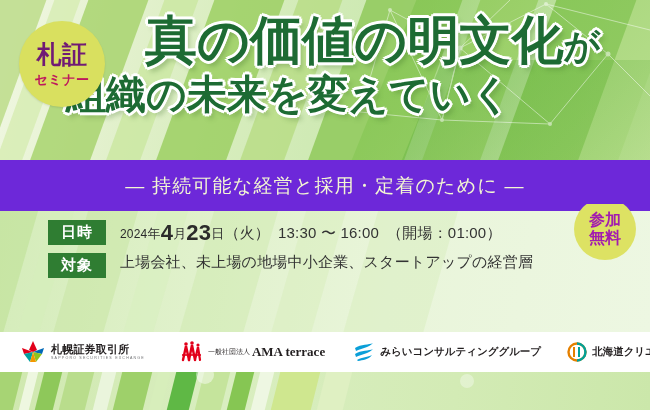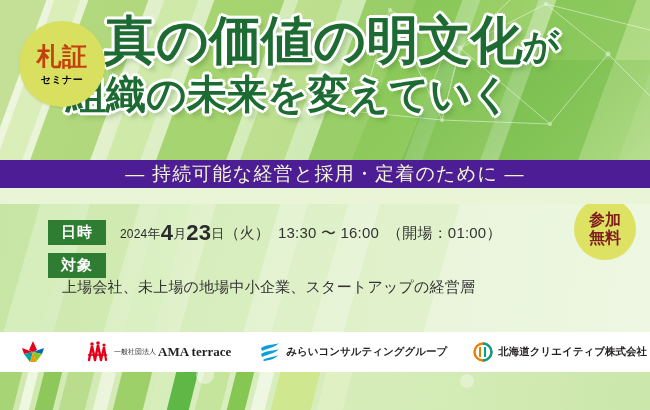--- a/index.html
+++ b/index.html
@@ -40,40 +40,40 @@
     transform:skewX(-22deg);
   }
   .netsvg{position:absolute;right:0;top:0;width:300px;height:150px;opacity:.55;}
 
   
   .seal{
     position:absolute;left:19px;top:21px;width:86px;height:86px;border-radius:50%;
     background:#d9e05f;display:flex;flex-direction:column;align-items:center;
     justify-content:center;z-index:6;box-shadow:0 1px 2px rgba(0,0,0,.10);
   }
-  .seal-main{font-size:25px;font-weight:bold;color:#c2410c;line-height:1;letter-spacing:.5px;}
-  .seal-sub{font-size:10px;font-weight:bold;color:#000000;line-height:1;margin-top:6px;letter-spacing:.5px;}
+  .seal-main{font-size:25px;font-weight:bold;color:#701a75;line-height:1;letter-spacing:.5px;}
+  .seal-sub{font-size:13px;font-weight:bold;color:#be185d;line-height:1;margin-top:6px;letter-spacing:.5px;}
 
   
   .headline{position:absolute;left:104px;top:14px;right:6px;z-index:5;}
   .hl-line{
     font-weight:bold;color:#1d6b33;line-height:1;white-space:nowrap;
     text-shadow:
       -2px -2px 0 #fff, 2px -2px 0 #fff, -2px 2px 0 #fff, 2px 2px 0 #fff,
       -3px 0 0 #fff, 3px 0 0 #fff, 0 -3px 0 #fff, 0 3px 0 #fff,
       4px 5px 5px rgba(60,110,40,.35);
   }
-  .hl1{font-size:52px;}
+  .hl1{font-size:52px;margin-left:41px;}
   .hl2{font-size:40px;margin-top:8px;margin-left:-38px;}
   .hl-sm{font-size:36px;}
 
   
   .subband{
-    position:absolute;left:0;top:160px;width:650px;height:28px;
-    background:#4c1d95;display:flex;align-items:center;justify-content:center;z-index:4;
+    position:absolute;left:0;top:160px;width:650px;height:51px;
+    background:#6d28d9;display:flex;align-items:center;justify-content:center;z-index:4;
   }
   .subband-text{
     font-size:19px;color:#f3f7d3;letter-spacing:1.2px;white-space:nowrap;
   }
 
   
   .info{
     position:absolute;left:0;top:204px;width:650px;height:128px;overflow:hidden;
     background:linear-gradient(100deg,#d4ecb9 0%,#e0f1cb 30%,#e9f5da 60%,#edf7e2 100%);
   }
@@ -81,39 +81,39 @@
   .i1{left:-20px;width:40px;background:#c2e29b;opacity:.7;}
   .i2{left:34px;width:22px;background:#d6eebb;opacity:.8;}
   .i3{left:70px;width:50px;background:#c8e6a4;opacity:.55;}
   .i4{left:140px;width:30px;background:#d9efc0;opacity:.7;}
   .i5{left:196px;width:64px;background:#cde9ab;opacity:.45;}
   .i6{left:288px;width:40px;background:#d8eebc;opacity:.5;}
   .i7{left:360px;width:80px;background:#d2ecb2;opacity:.35;}
 
   .rows{position:absolute;left:48px;top:16px;z-index:3;}
   .row{display:flex;align-items:flex-start;margin-bottom:7px;}
-  .row:last-child{margin-bottom:0;flex-direction:column;}
+  .row:last-child{margin-bottom:0;}
   .tag{
     width:58px;height:25px;background:#2f7d32;color:#fff;font-size:15px;font-weight:bold;
     display:flex;align-items:center;justify-content:center;letter-spacing:1px;flex:none;
   }
   .val{margin-left:14px;color:#333333;font-size:15px;white-space:nowrap;letter-spacing:.2px;}
   .val .num{font-size:22px;font-weight:bold;color:#2b2b2b;vertical-align:-2px;}
   .val .yr{font-size:12px;font-weight:normal;color:#2b2b2b;}
   .val .unit{font-size:13px;}
   .val .gap{display:inline-block;width:8px;}
   .val .addr{margin-left:18px;font-size:14px;}
 
   
   .free{
     position:absolute;right:14px;top:-6px;width:62px;height:62px;border-radius:50%;
     background:#dde263;display:flex;flex-direction:column;align-items:center;
     justify-content:center;z-index:7;
   }
-  .free span{font-size:16px;font-weight:bold;color:#7f1d1d;line-height:1.15;}
+  .free span{font-size:16px;font-weight:bold;color:#a21caf;line-height:1.15;}
 
   
   .logobar{
     position:absolute;left:0;top:332px;width:650px;height:40px;background:#ffffff;
     display:flex;align-items:center;z-index:5;
   }
   .logo{display:flex;align-items:center;}
   .l1{margin-left:20px;}
   .l2{margin-left:34px;font-family:Liberation Serif, serif;}
   .l3{margin-left:28px;font-family:Liberation Mono, monospace;}
@@ -238,20 +238,24 @@
     <div class="logo l1">
       <svg class="logo-mark" width="26" height="24" viewBox="0 0 26 24">
         <polygon points="13,1 17,10 13,12" fill="#e2001a"></polygon>
         <polygon points="13,1 9,10 13,12" fill="#e2001a"></polygon>
         <polygon points="13,12 2,8 4,14" fill="#e2001a"></polygon>
         <polygon points="13,12 24,8 22,14" fill="#0068b7"></polygon>
         <polygon points="13,12 4,14 10,22" fill="#00a0a0"></polygon>
         <polygon points="13,12 22,14 16,22" fill="#8fc31f"></polygon>
         <polygon points="13,12 10,22 16,22" fill="#f39800"></polygon>
       </svg>
+      <div class="logo-txt">
+        <div class="logo-name">札幌証券取引所</div>
+        <div class="logo-sub">SAPPORO  SECURITIES  EXCHANGE</div>
+      </div>
     </div>
 
     <div class="logo l2">
       <svg class="logo-mark" width="24" height="22" viewBox="0 0 24 22">
         <path d="M4 19 L7 5 L10 19" stroke="#e2001a" stroke-width="2.4" fill="none" stroke-linecap="round"></path>
         <path d="M10 19 L13 4 L16 19" stroke="#e2001a" stroke-width="2.4" fill="none" stroke-linecap="round"></path>
         <path d="M16 19 L19 6 L21 19" stroke="#e2001a" stroke-width="2.2" fill="none" stroke-linecap="round"></path>
         <circle cx="7" cy="3" r="1.8" fill="#e2001a"></circle>
         <circle cx="13" cy="2" r="1.8" fill="#e2001a"></circle>
         <circle cx="19" cy="4" r="1.6" fill="#e2001a"></circle>

